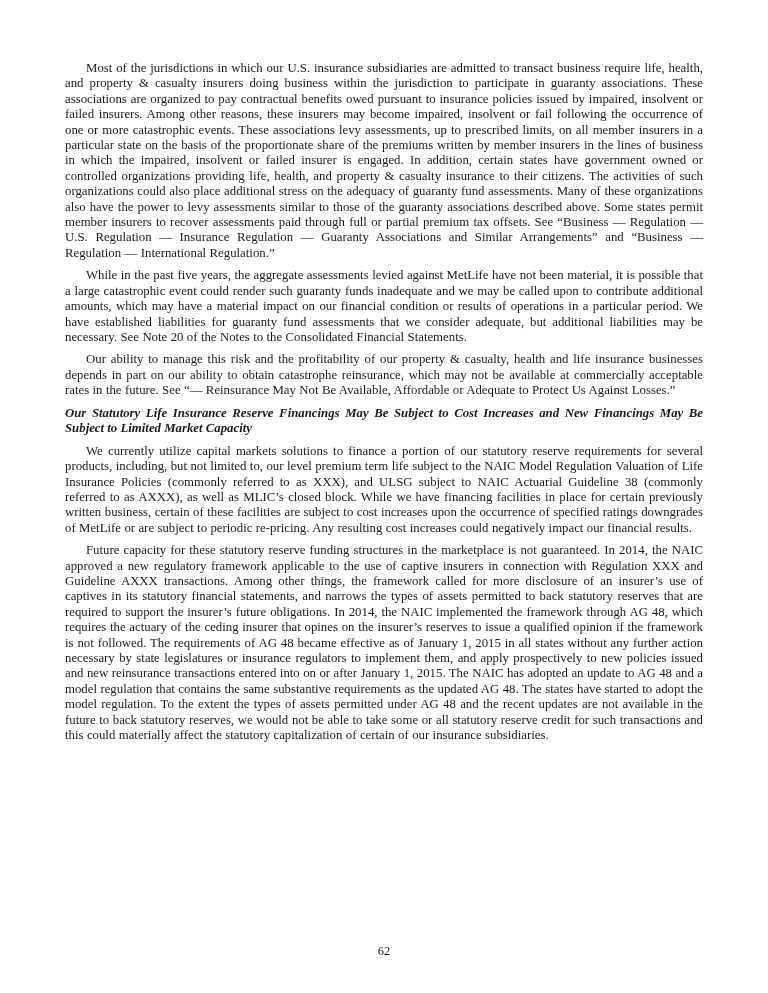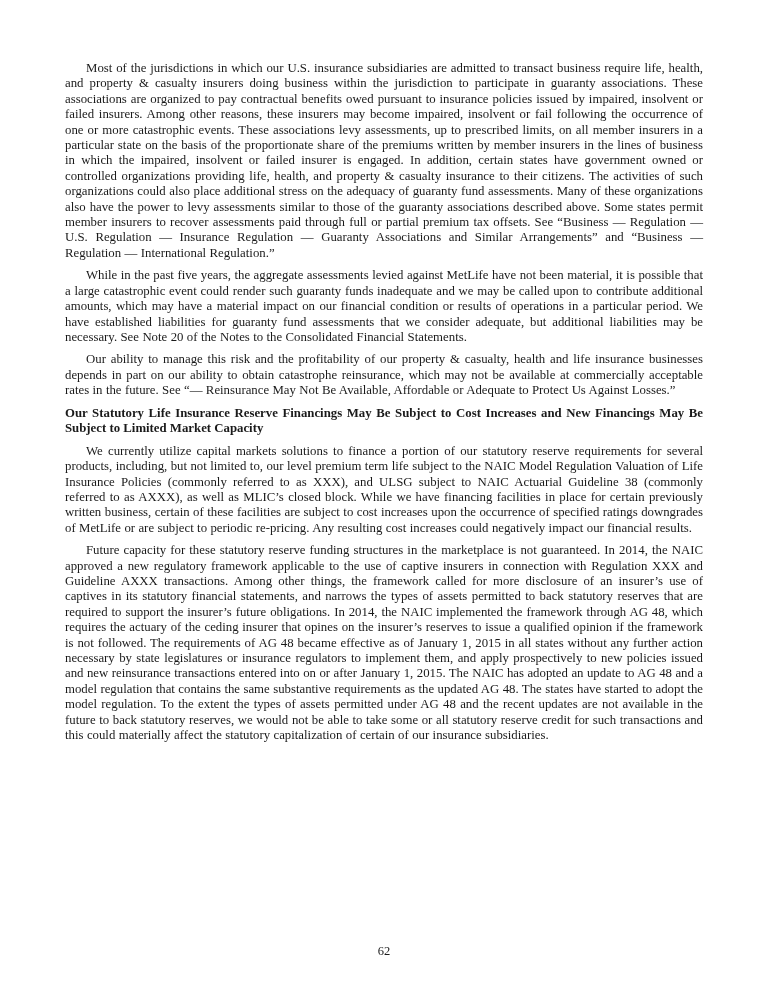--- a/index.html
+++ b/index.html
@@ -27,20 +27,21 @@
     line-height: 15.4px;
     text-align: justify;
     text-indent: 21px;
     margin: 0 0 7px 0;
     word-spacing: 0.2px;
   }
   .section-heading {
     font-size: 12.8px;
     line-height: 15.6px;
     font-weight: bold;
+    font-style: italic;
     text-align: justify;
     text-indent: 0;
     margin: 1px 0 7px 0;
   }
   .page-number {
     position: absolute;
     top: 944px;
     left: 0;
     width: 768px;
     text-align: center;

